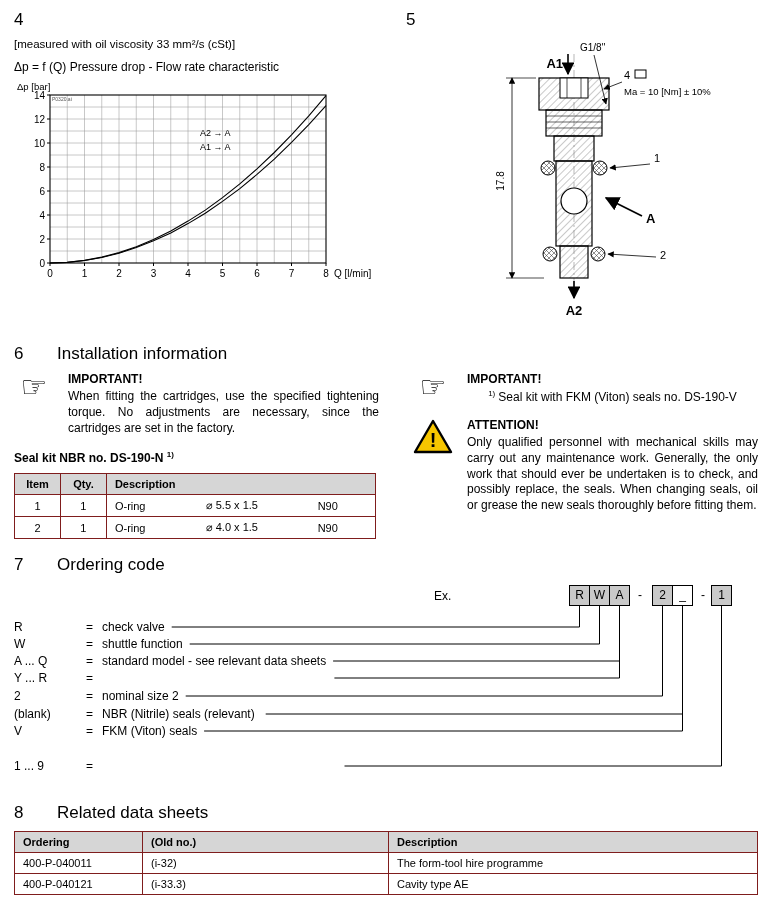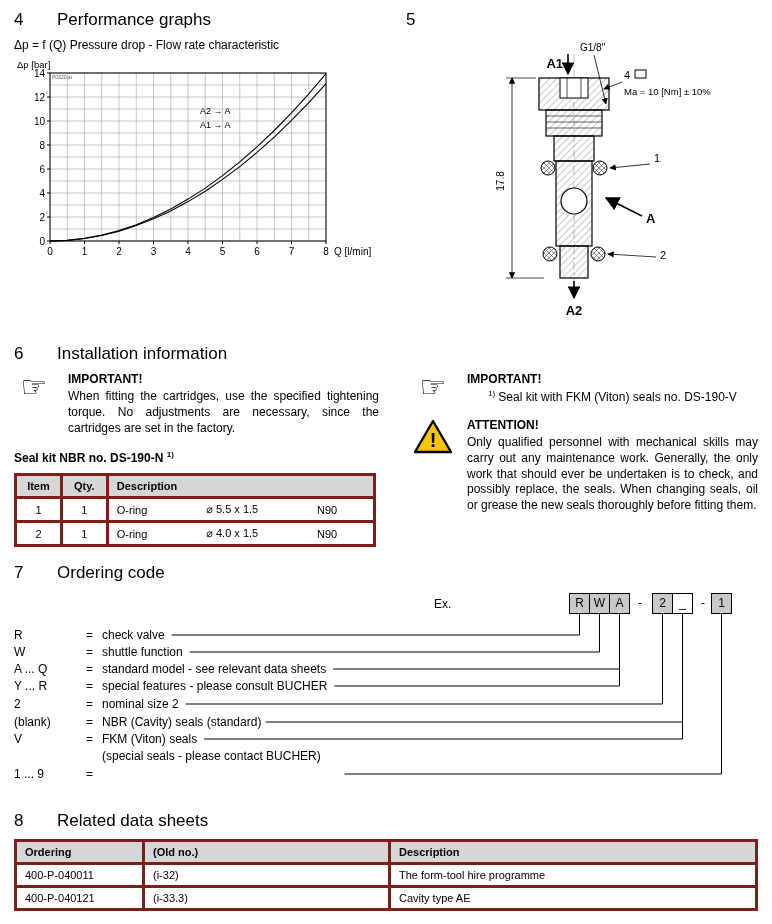--- a/index.html
+++ b/index.html
@@ -35,21 +35,21 @@
   .nb-body { flex: 1; }
   .nb-title { font-weight: bold; font-size: 12px; margin-bottom: 3px; }
   .nb-text { font-size: 12px; line-height: 1.32; text-align: justify; }
   .fkm { font-size: 12px; text-align: center; }
   .fkm sup { font-size: 8px; margin-right: 3px; }
 
   .sealkit-title { font-size: 12px; font-weight: bold; margin: 14px 0 8px 0; }
   .sealkit-title sup { font-size: 8px; }
 
   table { border-collapse: collapse; font-size: 11px; }
-  th, td { border: 3px solid #7f1d1d; padding: 4px 8px; text-align: left; }
+  th, td { border: 1px solid #7f1d1d; padding: 4px 8px; text-align: left; }
   thead th { background: #d6d6d6; font-weight: bold; }
   table.sealkit { width: 362px; }
   table.sealkit td.ctr, table.sealkit th.ctr { text-align: center; }
   table.sealkit td.nbr, table.sealkit th.nbr { border-right: none; }
   table.sealkit td.nbl { border-left: none; }
   table.related { width: 744px; }
 
   #oc-diagram { position: relative; height: 202px; margin-top: 10px; }
   #oc-lines { position: absolute; left: 0; top: 0; pointer-events: none; }
   .oc-ex { position: absolute; top: 4px; font-size: 12px; }
@@ -70,22 +70,22 @@
 </head>
 <body>
 
 <div class="page">
 
   <div class="top-row">
 
     <section class="col-left" style="margin-top:0">
       <h2>
         <span class="secnum">4</span>
-        <span>Performance graphs</span>
       </h2>
+      <p class="note">[measured with oil viscosity 33 mm²/s (cSt)]</p>
       <p class="subtitle">Δp = f (Q) Pressure drop - Flow rate characteristic</p>
       <svg id="perf-chart-svg" width="370" height="200" viewBox="0 0 370 200">
           <line x1="53.25" y1="14" x2="53.25" y2="182" stroke="#9b9b9b" stroke-width="0.55"></line>
           <line x1="70.5" y1="14" x2="70.5" y2="182" stroke="#9b9b9b" stroke-width="0.55"></line>
           <line x1="87.75" y1="14" x2="87.75" y2="182" stroke="#9b9b9b" stroke-width="0.55"></line>
           <line x1="105" y1="14" x2="105" y2="182" stroke="#9b9b9b" stroke-width="0.55"></line>
           <line x1="122.25" y1="14" x2="122.25" y2="182" stroke="#9b9b9b" stroke-width="0.55"></line>
           <line x1="139.5" y1="14" x2="139.5" y2="182" stroke="#9b9b9b" stroke-width="0.55"></line>
           <line x1="156.75" y1="14" x2="156.75" y2="182" stroke="#9b9b9b" stroke-width="0.55"></line>
           <line x1="174" y1="14" x2="174" y2="182" stroke="#9b9b9b" stroke-width="0.55"></line>
@@ -352,41 +352,35 @@
         <span class="oc-desc">shuttle function</span>
       </div>
       <div class="oc-row" style="top:68px">
         <span class="oc-code">A ... Q</span>
         <span class="oc-eq">=</span>
         <span class="oc-desc">standard model - see relevant data sheets</span>
       </div>
       <div class="oc-row" style="top:85px">
         <span class="oc-code">Y ... R</span>
         <span class="oc-eq">=</span>
-        <span class="oc-desc">special features - please consult BUCHER</span>
       </div>
       <div class="oc-row" style="top:103px">
         <span class="oc-code">2</span>
         <span class="oc-eq">=</span>
         <span class="oc-desc">nominal size 2</span>
       </div>
       <div class="oc-row" style="top:121px">
         <span class="oc-code">(blank)</span>
         <span class="oc-eq">=</span>
-        <span class="oc-desc">NBR (Cavity) seals  (standard)</span>
+        <span class="oc-desc">NBR (Nitrile) seals  (relevant)</span>
       </div>
       <div class="oc-row" style="top:138px">
         <span class="oc-code">V</span>
         <span class="oc-eq">=</span>
         <span class="oc-desc">FKM (Viton) seals</span>
-      </div>
-      <div class="oc-row" style="top:155px">
-        <span class="oc-code"></span>
-        <span class="oc-eq"></span>
-        <span class="oc-desc">(special seals - please contact BUCHER)</span>
       </div>
       <div class="oc-row" style="top:173px">
         <span class="oc-code">1 ... 9</span>
         <span class="oc-eq">=</span>
       </div>
     </div>
   </section>
 
   <section>
     <h2>

